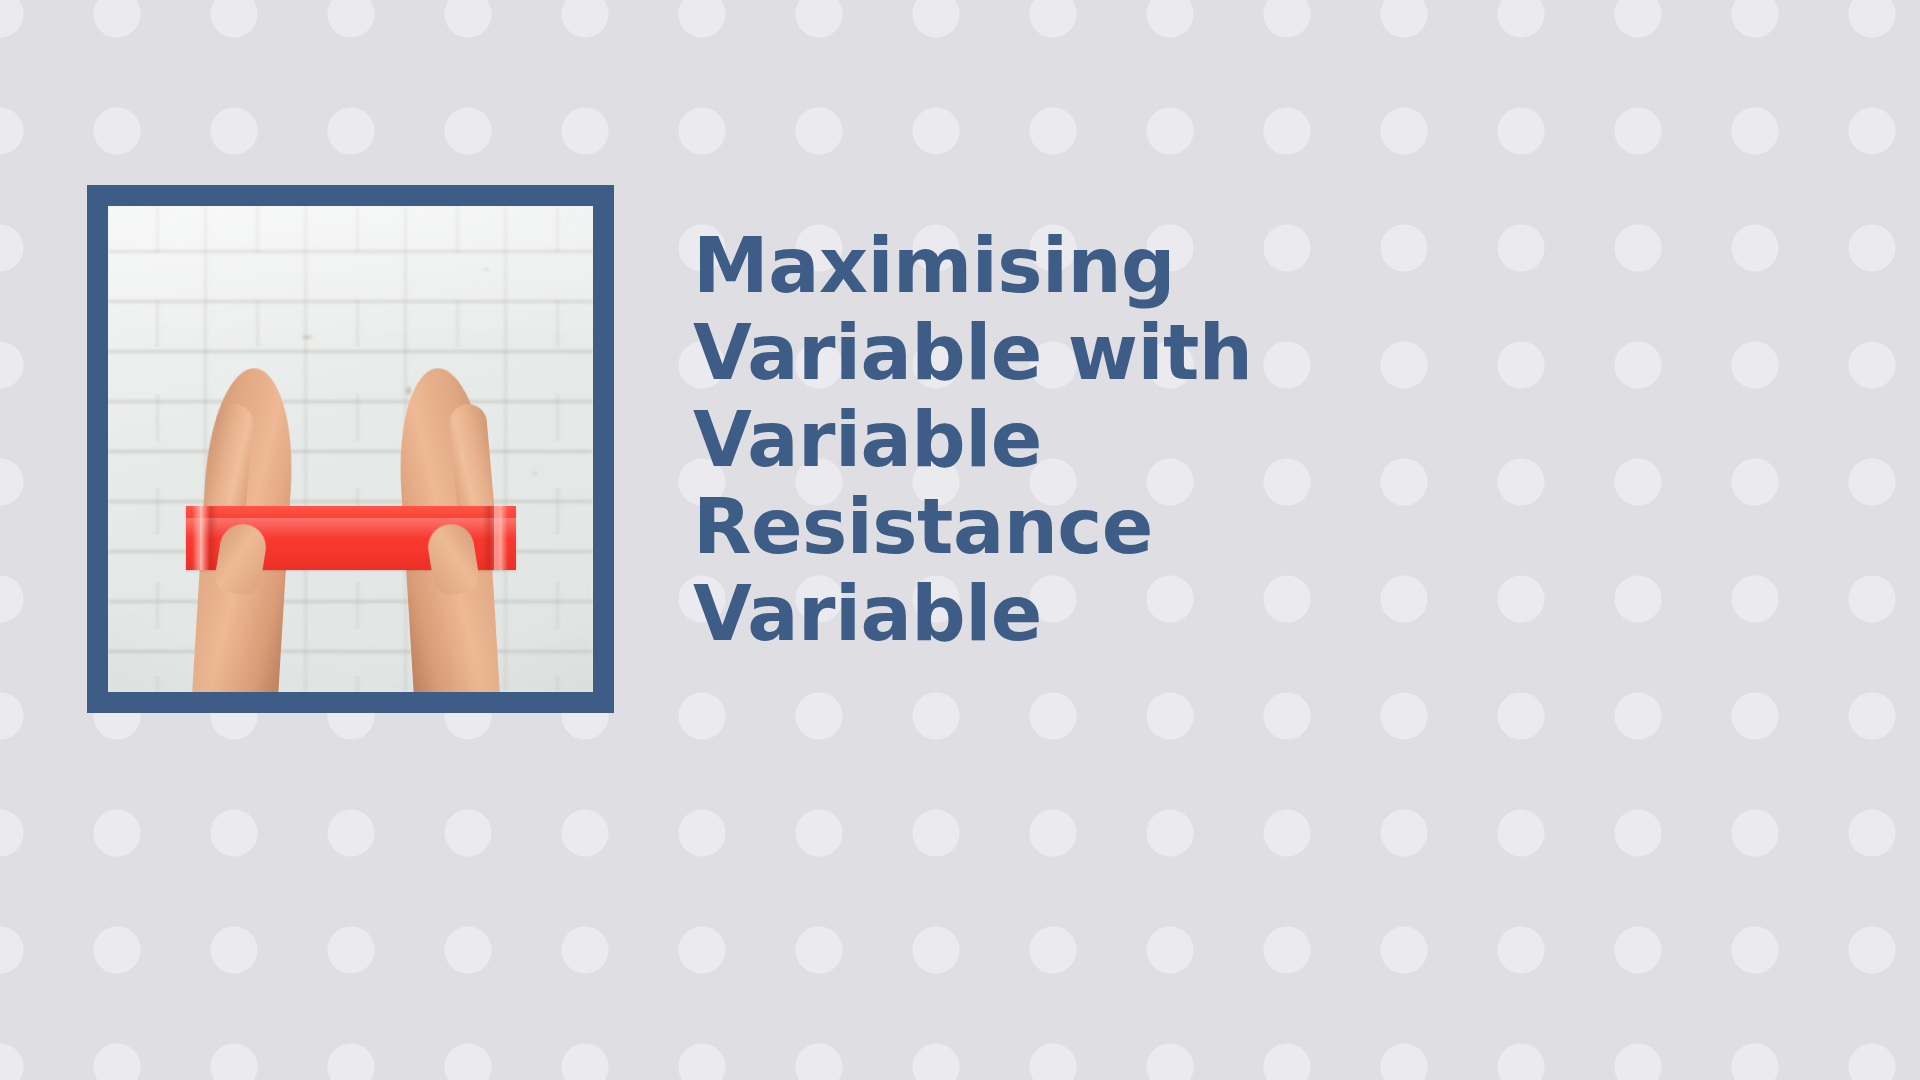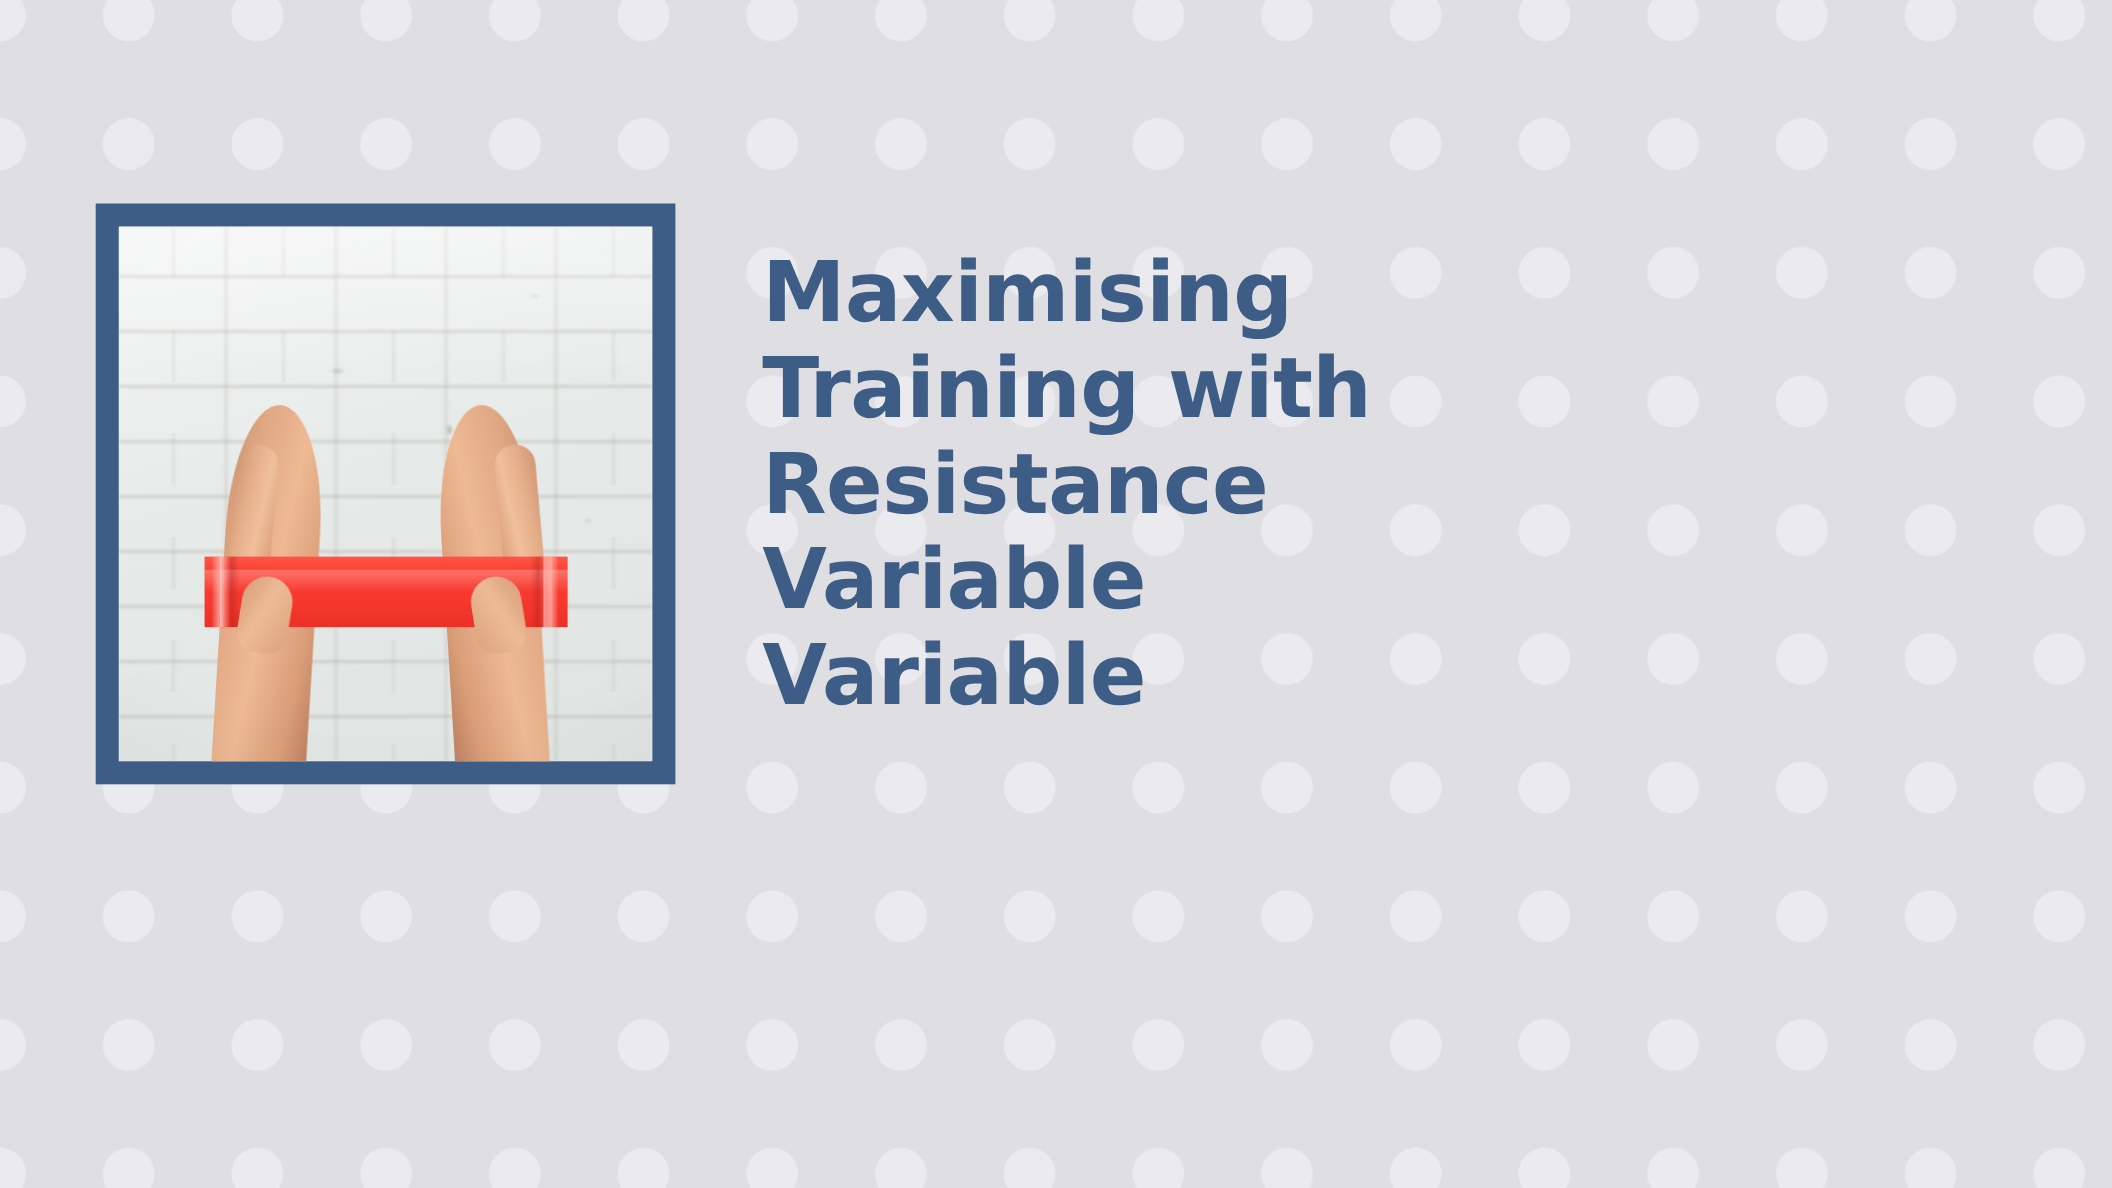--- a/index.html
+++ b/index.html
@@ -243,19 +243,19 @@
 
       <div class="thumb" id="thumb-left"></div>
       <div class="thumb" id="thumb-right"></div>
 
       <div id="photo-vignette"></div>
     </div>
   </div>
 
   <h1 id="title-block">
     <span class="title-line">Maximising</span>
-    <span class="title-line">Training with</span>
+    <span class="title-line">Variable with</span>
+    <span class="title-line">Variable</span>
     <span class="title-line">Resistance</span>
     <span class="title-line">Variable</span>
-    <span class="title-line">Variable</span>
   </h1>
 
 </div>
 
 </body></html>

